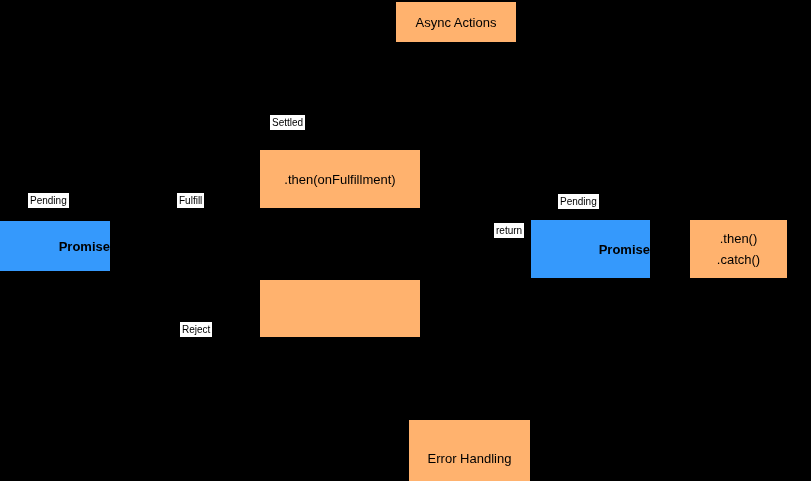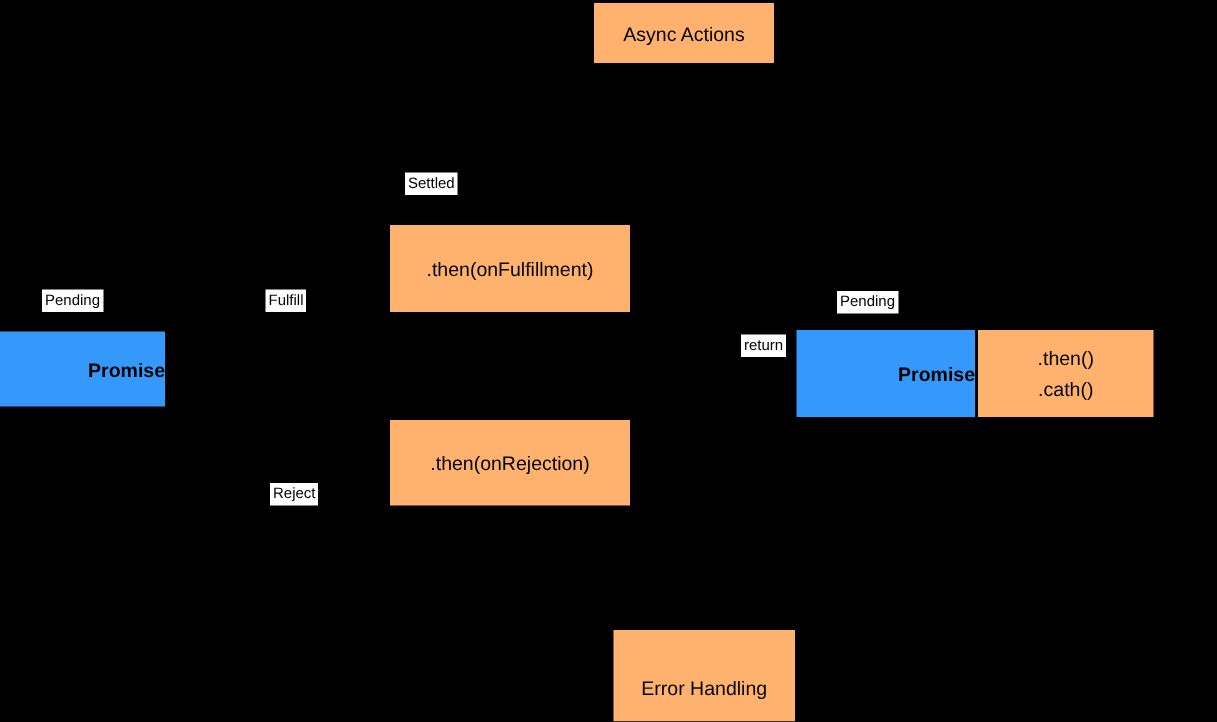--- a/index.html
+++ b/index.html
@@ -47,34 +47,33 @@
 
   <div class="node orange" style="left:396px; top:2px; width:120px; height:40px;">
     <span>Async Actions</span>
   </div>
 
   <div class="node orange" style="left:260px; top:150px; width:160px; height:58px;">
     <span>.then(onFulfillment)</span>
   </div>
 
   <div class="node orange" style="left:260px; top:280px; width:160px; height:57px;">
-    <span>.then(onRejection)</span>
   </div>
 
   <div class="node blue" style="left:0px; top:221px; width:110px; height:50px;">
     <span class="bold">Promise</span>
   </div>
 
   <div class="node blue" style="left:531px; top:220px; width:119px; height:58px;">
     <span class="bold">Promise</span>
   </div>
 
-  <div class="node orange" style="left:652px; top:220px; width:117px; height:58px;">
+  <div class="node orange" style="left:690px; top:220px; width:97px; height:58px;">
     <span>.then()</span>
-    <span>.cath()</span>
+    <span>.catch()</span>
   </div>
 
   <div class="node orange" style="left:409px; top:420px; width:121px; height:76px;">
     <span>Error Handling</span>
   </div>
 
   <div class="edge-label" style="left:28px; top:193px;">Pending</div>
 
   <div class="edge-label" style="left:270px; top:115px;">Settled</div>
 

